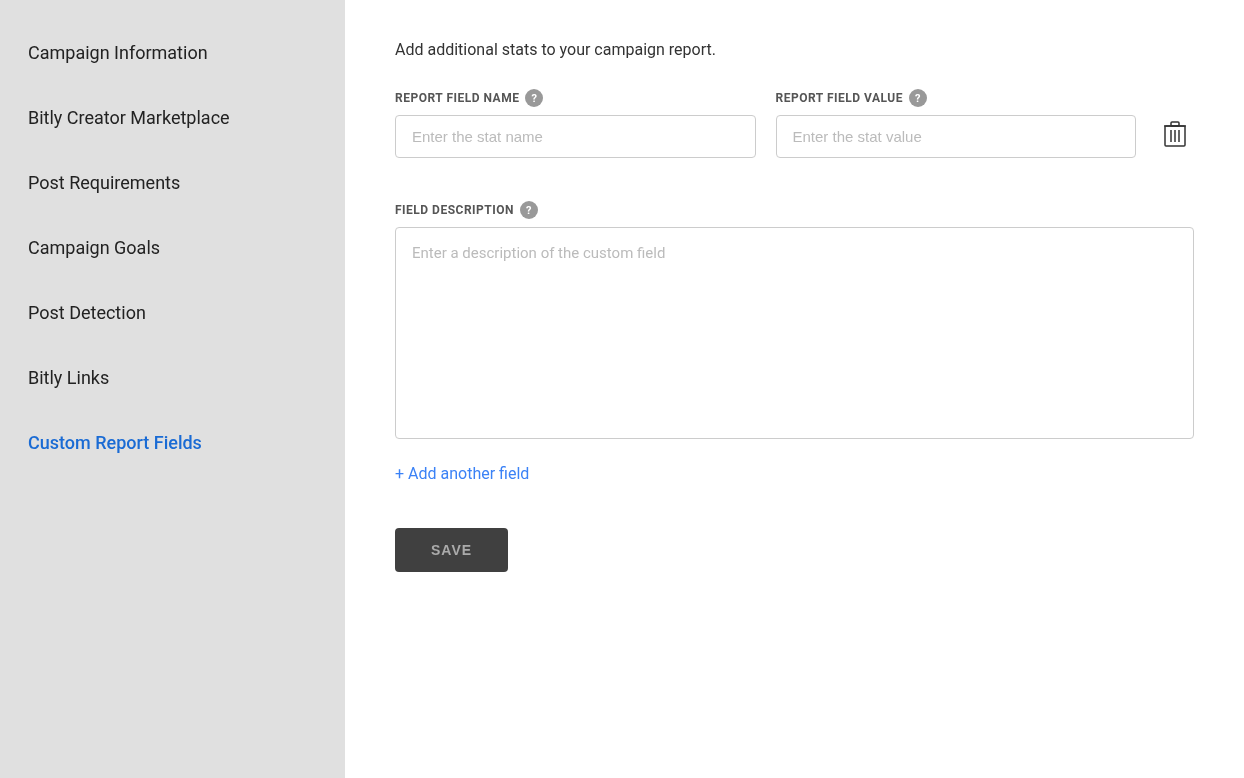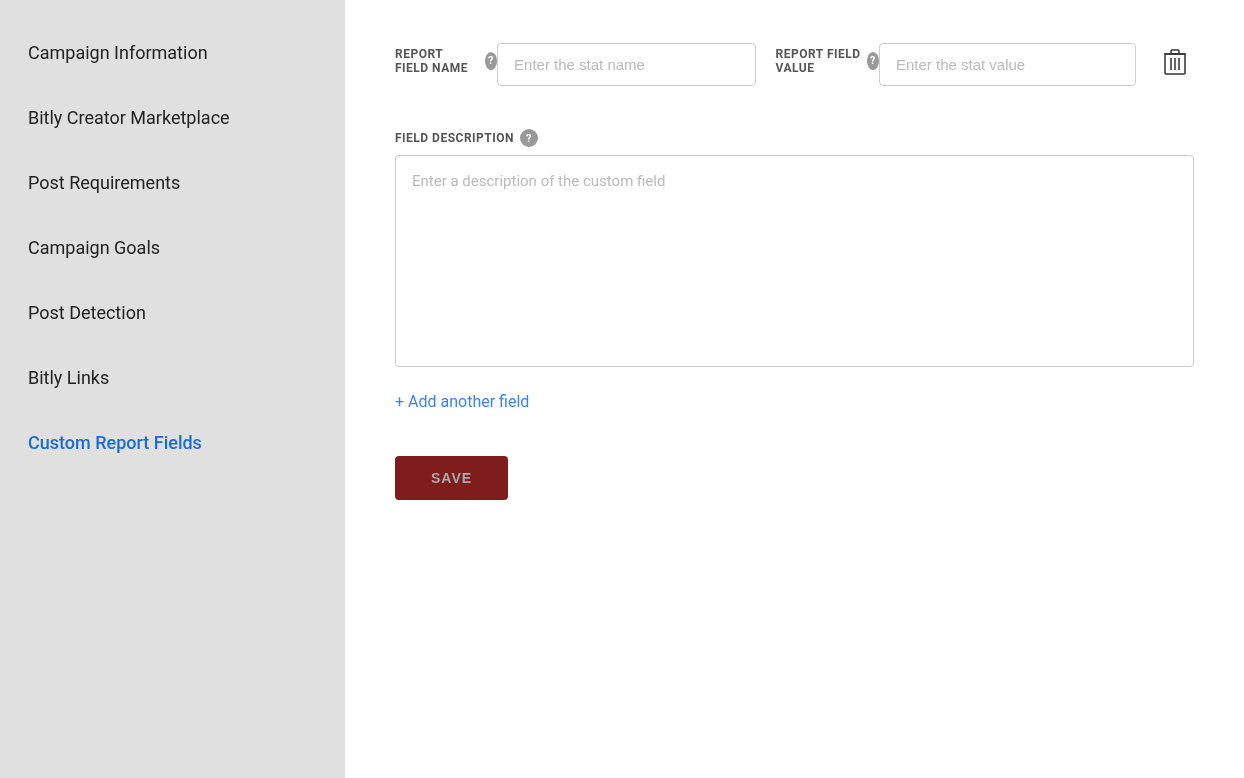--- a/index.html
+++ b/index.html
@@ -53,20 +53,21 @@
 
     .fields-row {
       display: flex;
       gap: 20px;
       align-items: flex-end;
       margin-bottom: 25px;
     }
 
     .field-group {
       display: flex;
+      flex-direction: column;
       flex: 1;
     }
 
     .field-label {
       font-size: 12px;
       font-weight: 700;
       color: #555;
       letter-spacing: 0.5px;
       margin-bottom: 8px;
       display: flex;
@@ -150,21 +151,21 @@
     .add-field-link {
       color: #3b82f6;
       font-size: 16px;
       cursor: pointer;
       margin-bottom: 35px;
       display: inline-block;
       text-decoration: none;
     }
 
     .save-btn {
-      background: #7f1d1d;
+      background: #404040;
       color: #aaa;
       border: none;
       padding: 14px 36px;
       font-size: 14px;
       font-weight: 700;
       letter-spacing: 1px;
       border-radius: 4px;
       cursor: not-allowed;
       text-transform: uppercase;
     }
@@ -190,20 +191,21 @@
   </div>
   <div class="sidebar-item">
     <span>Bitly Links</span>
   </div>
   <div class="sidebar-item active">
     <span>Custom Report Fields</span>
   </div>
 </div>
 
 <div class="main-content">
+  <p class="description-text">Add additional stats to your campaign report.</p>
 
   <div class="fields-row">
     <div class="field-group">
       <label class="field-label">
         <span>REPORT FIELD NAME</span>
         <span class="help-icon">?</span>
       </label>
       <input class="text-input" type="text" placeholder="Enter the stat name" style="">
     </div>
 

